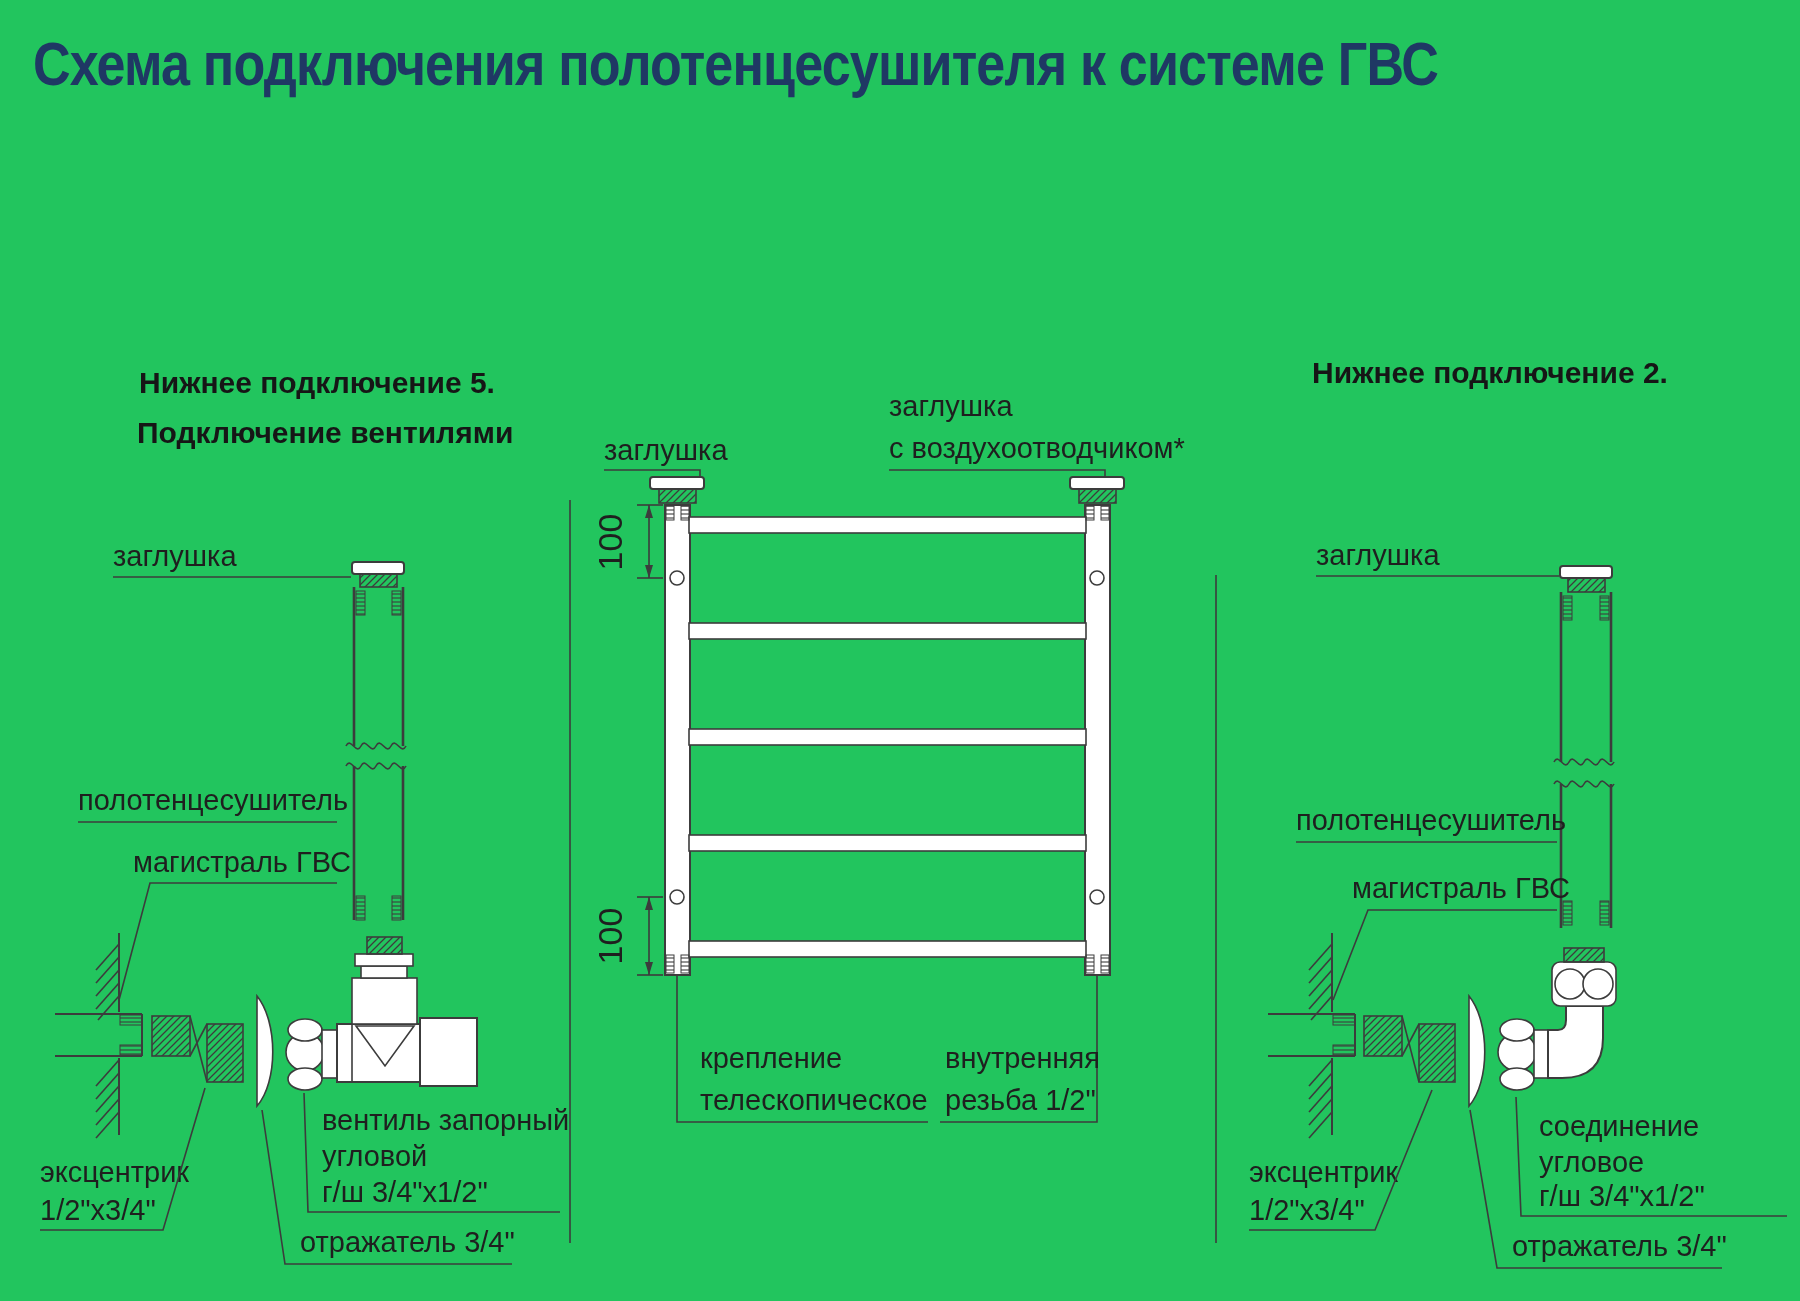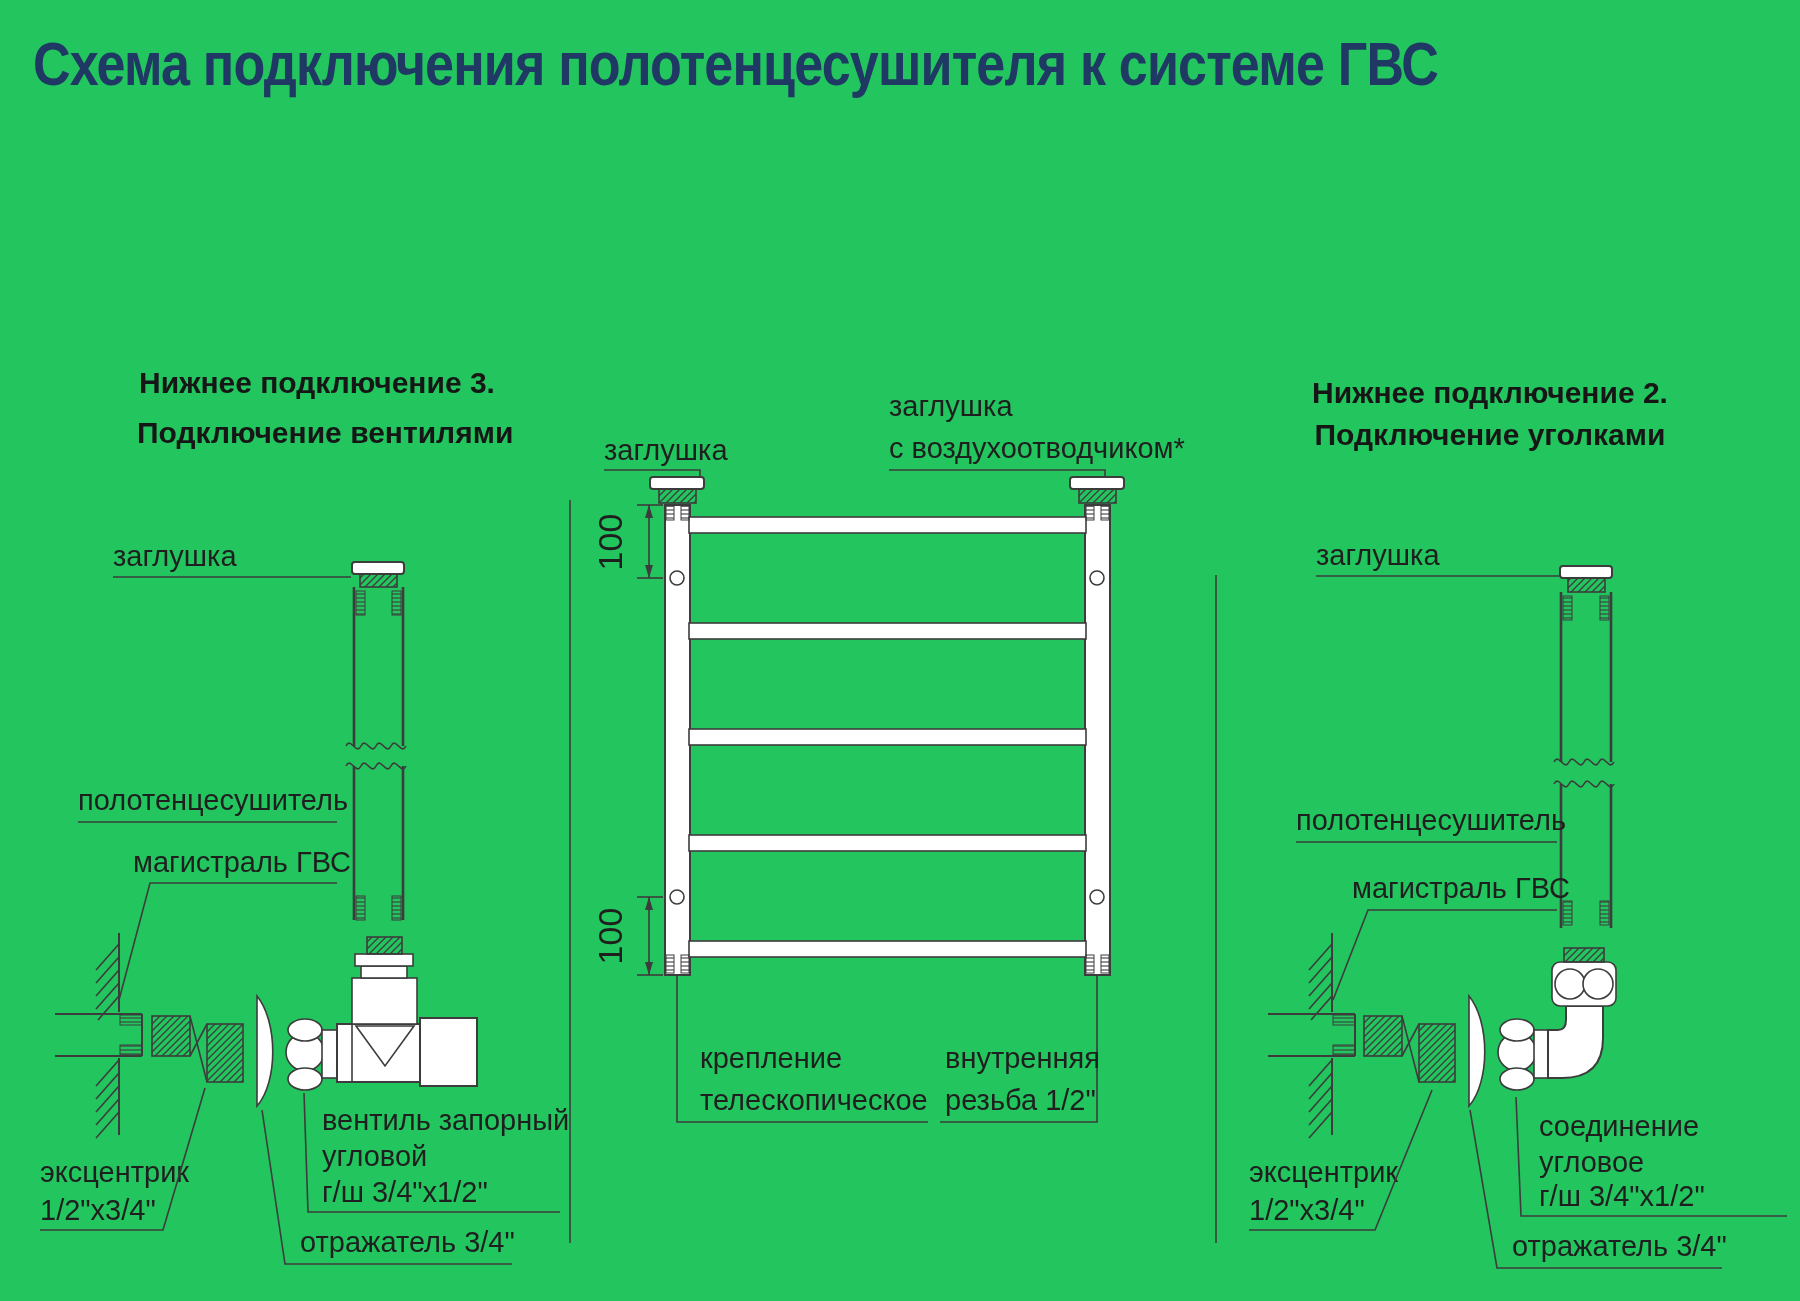--- a/index.html
+++ b/index.html
@@ -21,25 +21,24 @@
   text.lbl{font-family:"Liberation Sans",sans-serif;font-size:29px;fill:#1F1F1F;}
   text.dim{font-family:"Liberation Sans",sans-serif;font-size:34px;fill:#1F1F1F;}
 </style>
 </head>
 <body>
 
 <div id="canvas">
 
   <div class="title">Схема подключения полотенцесушителя к системе ГВС</div>
 
-  <div class="hdr" style="left:137px;top:366px;">Нижнее подключение 3.</div>
+  <div class="hdr" style="left:137px;top:366px;">Нижнее подключение 5.</div>
   <div class="hdr" style="left:137px;top:416px;">Подключение вентилями</div>
 
-  <div class="hdr" style="left:1310px;top:376px;">Нижнее подключение 2.</div>
-  <div class="hdr" style="left:1310px;top:418px;">Подключение уголками</div>
+  <div class="hdr" style="left:1310px;top:356px;">Нижнее подключение 2.</div>
 
   <svg width="1800" height="1301" viewBox="0 0 1800 1301">
     <defs>
       <pattern id="hatch" width="7" height="7" patternUnits="userSpaceOnUse">
         <path d="M0,7 L7,0 M-1.5,1.5 L1.5,-1.5 M5.5,8.5 L8.5,5.5" stroke="#3C3C3C" stroke-width="1.3" fill="none"></path>
       </pattern>
       <pattern id="coil" width="6" height="4" patternUnits="userSpaceOnUse">
         <line x1="0" y1="2" x2="6" y2="2" stroke="#3C3C3C" stroke-width="1.1"></line>
       </pattern>
     </defs>

